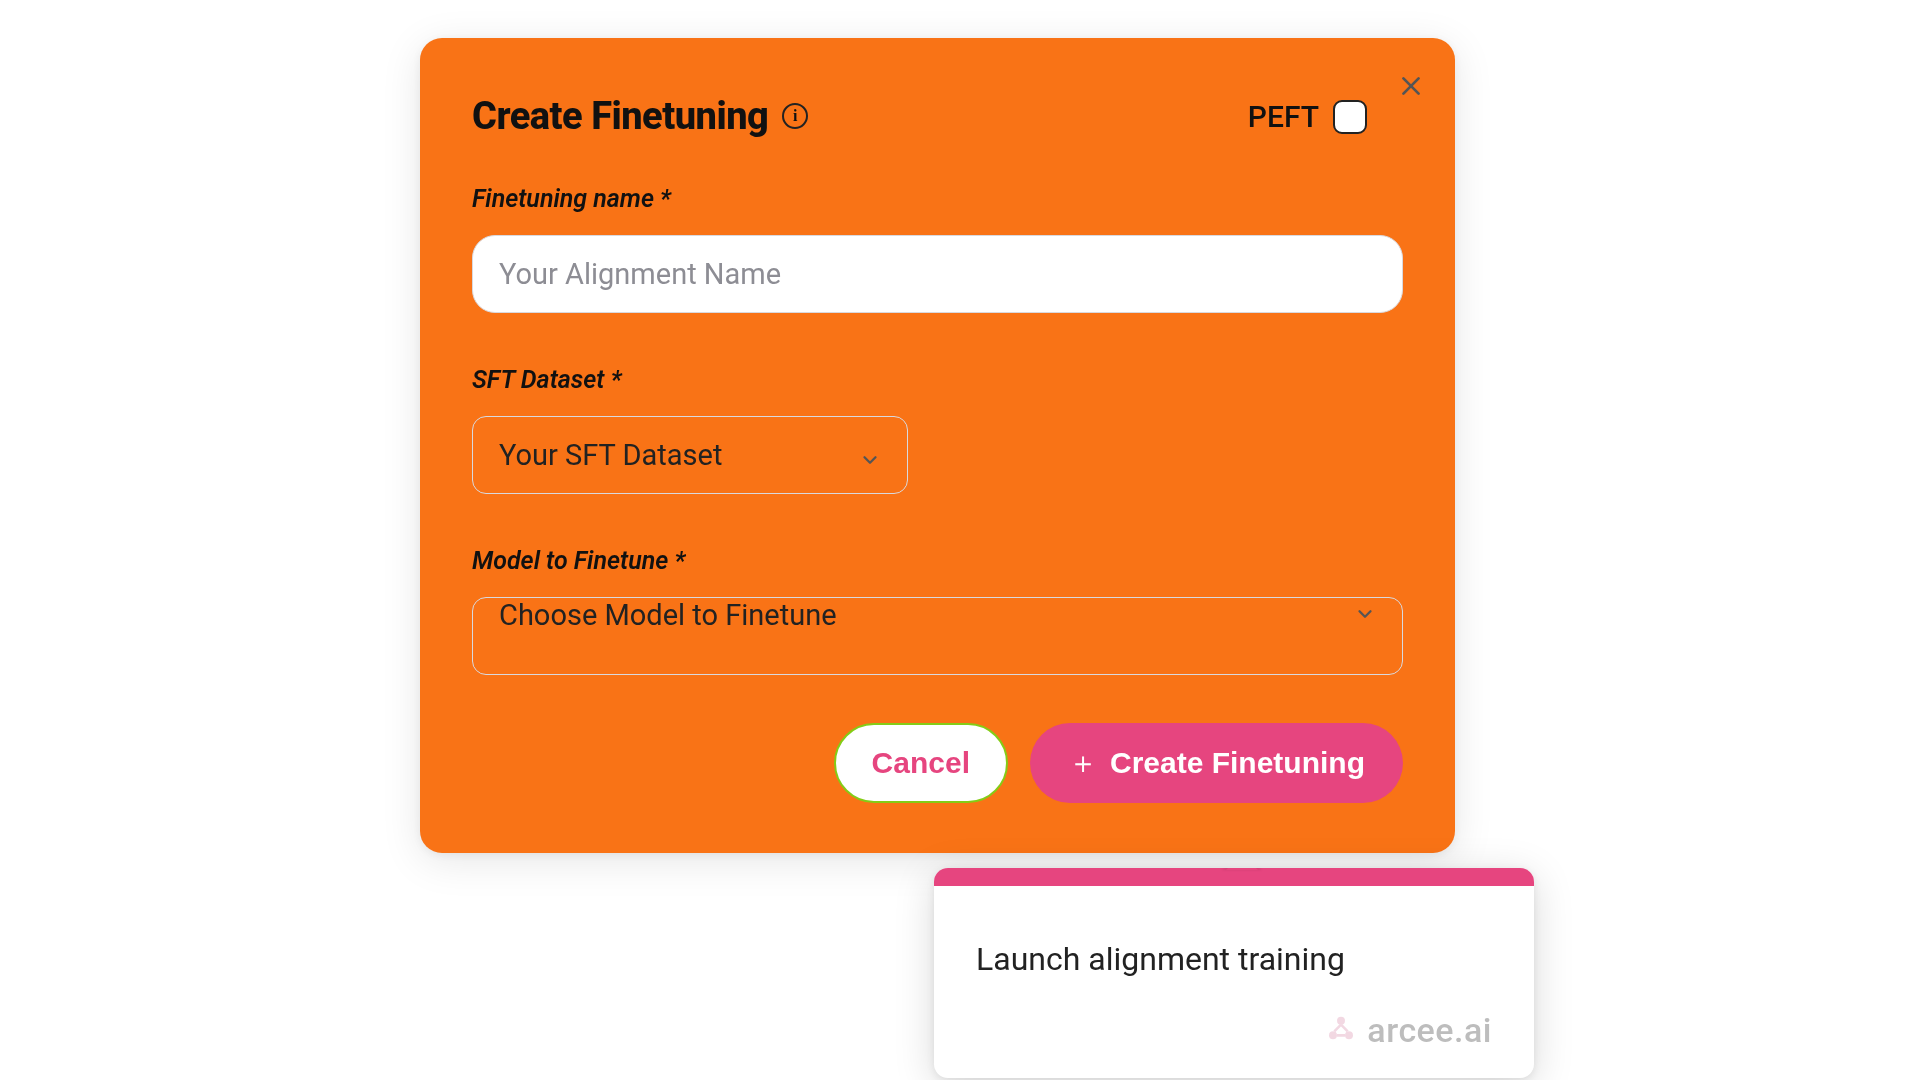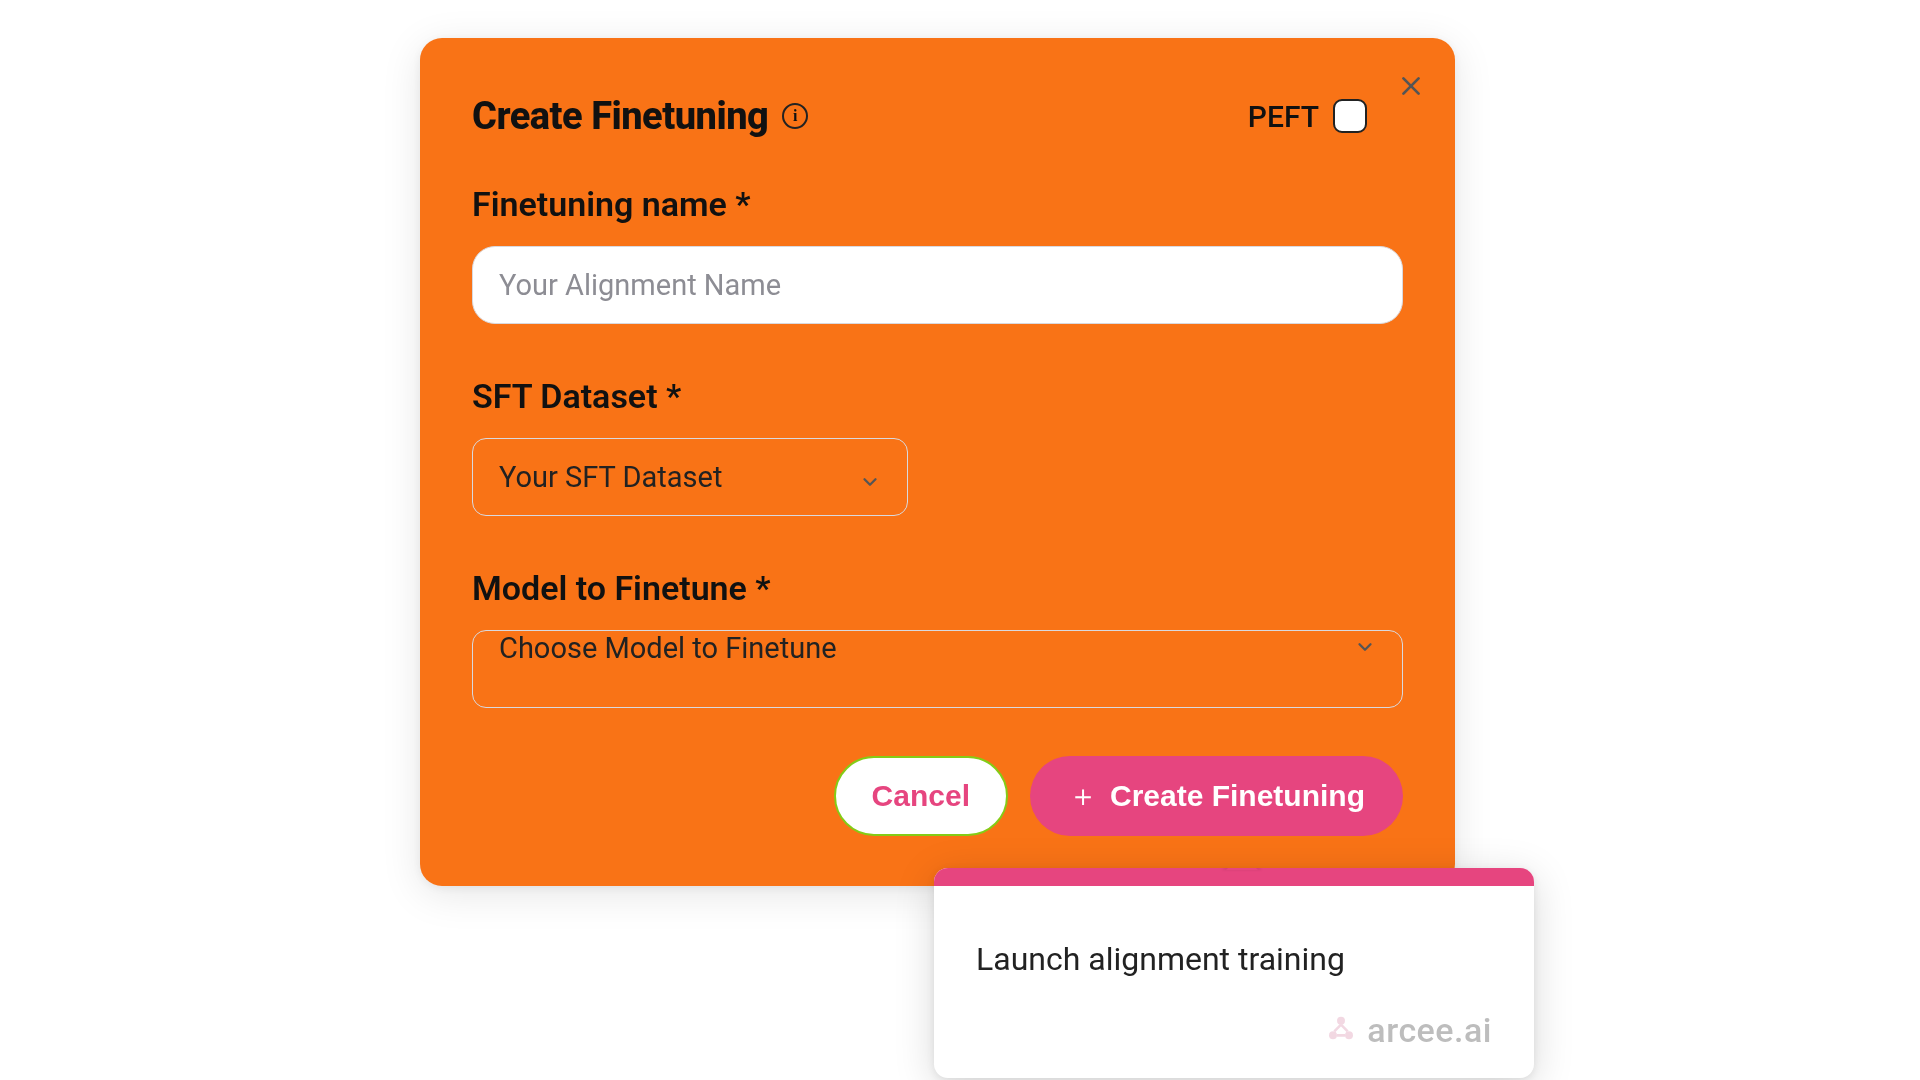--- a/index.html
+++ b/index.html
@@ -44,21 +44,21 @@
     border-radius: 50%;
     display: flex;
     align-items: center;
     justify-content: center;
     font-size: 16px;
     font-weight: 700;
     font-family: Georgia, serif;
   }
   .peft-wrap {
     display: flex;
-    align-items: flex-start;
+    align-items: flex-end;
     gap: 14px;
     margin-right: 36px;
   }
   .peft-label {
     font-size: 30px;
     font-weight: 500;
   }
   .checkbox {
     width: 34px;
     height: 34px;
@@ -76,24 +76,25 @@
     align-items: center;
     justify-content: center;
     cursor: pointer;
     color: #555;
   }
   .close-btn svg { width: 26px; height: 26px; }
   
   .form-group { margin-top: 52px; }
   .form-group.first { margin-top: 46px; }
   .label {
-    font-size: 34px;
+    font-size: 25px;
     font-weight: 600;
     margin-bottom: 22px;
     display: block;
+    font-style: italic;
   }
   .text-input {
     width: 100%;
     height: 78px;
     border: 1.5px solid #d9d9de;
     border-radius: 23px;
     padding: 0 26px;
     font-size: 29px;
     color: #111;
     background: #fff;

